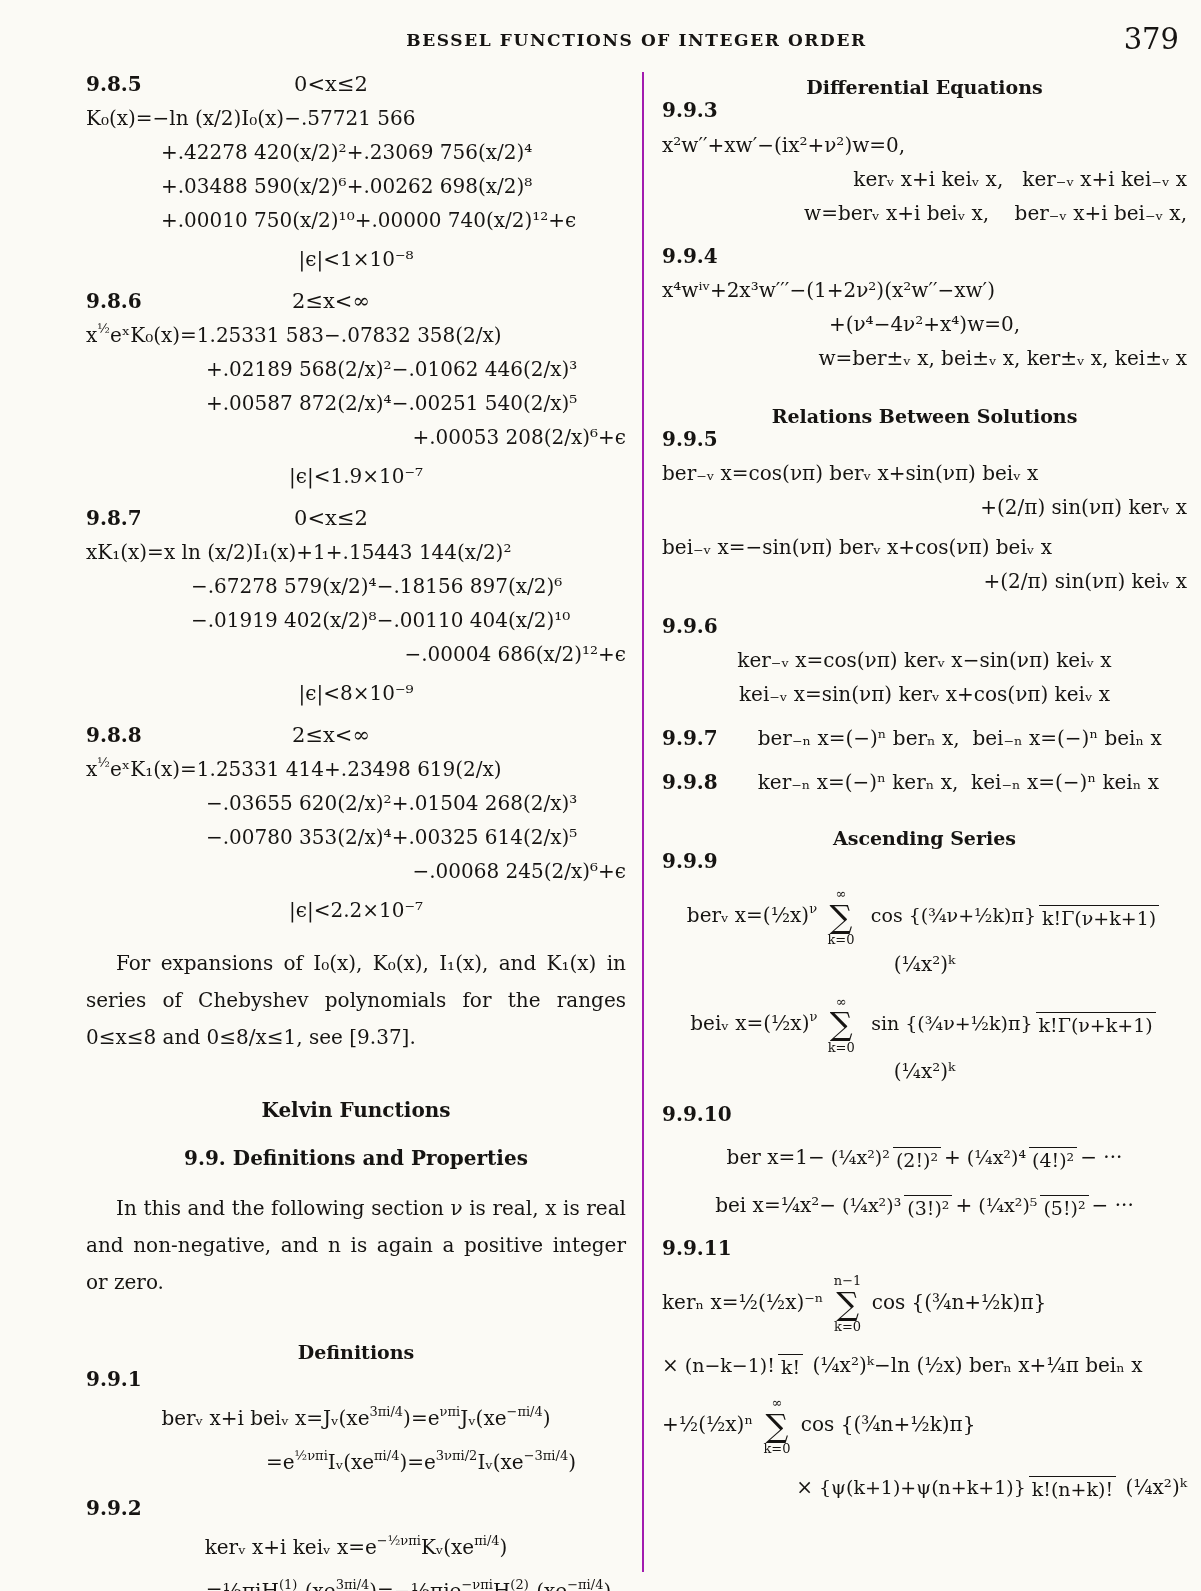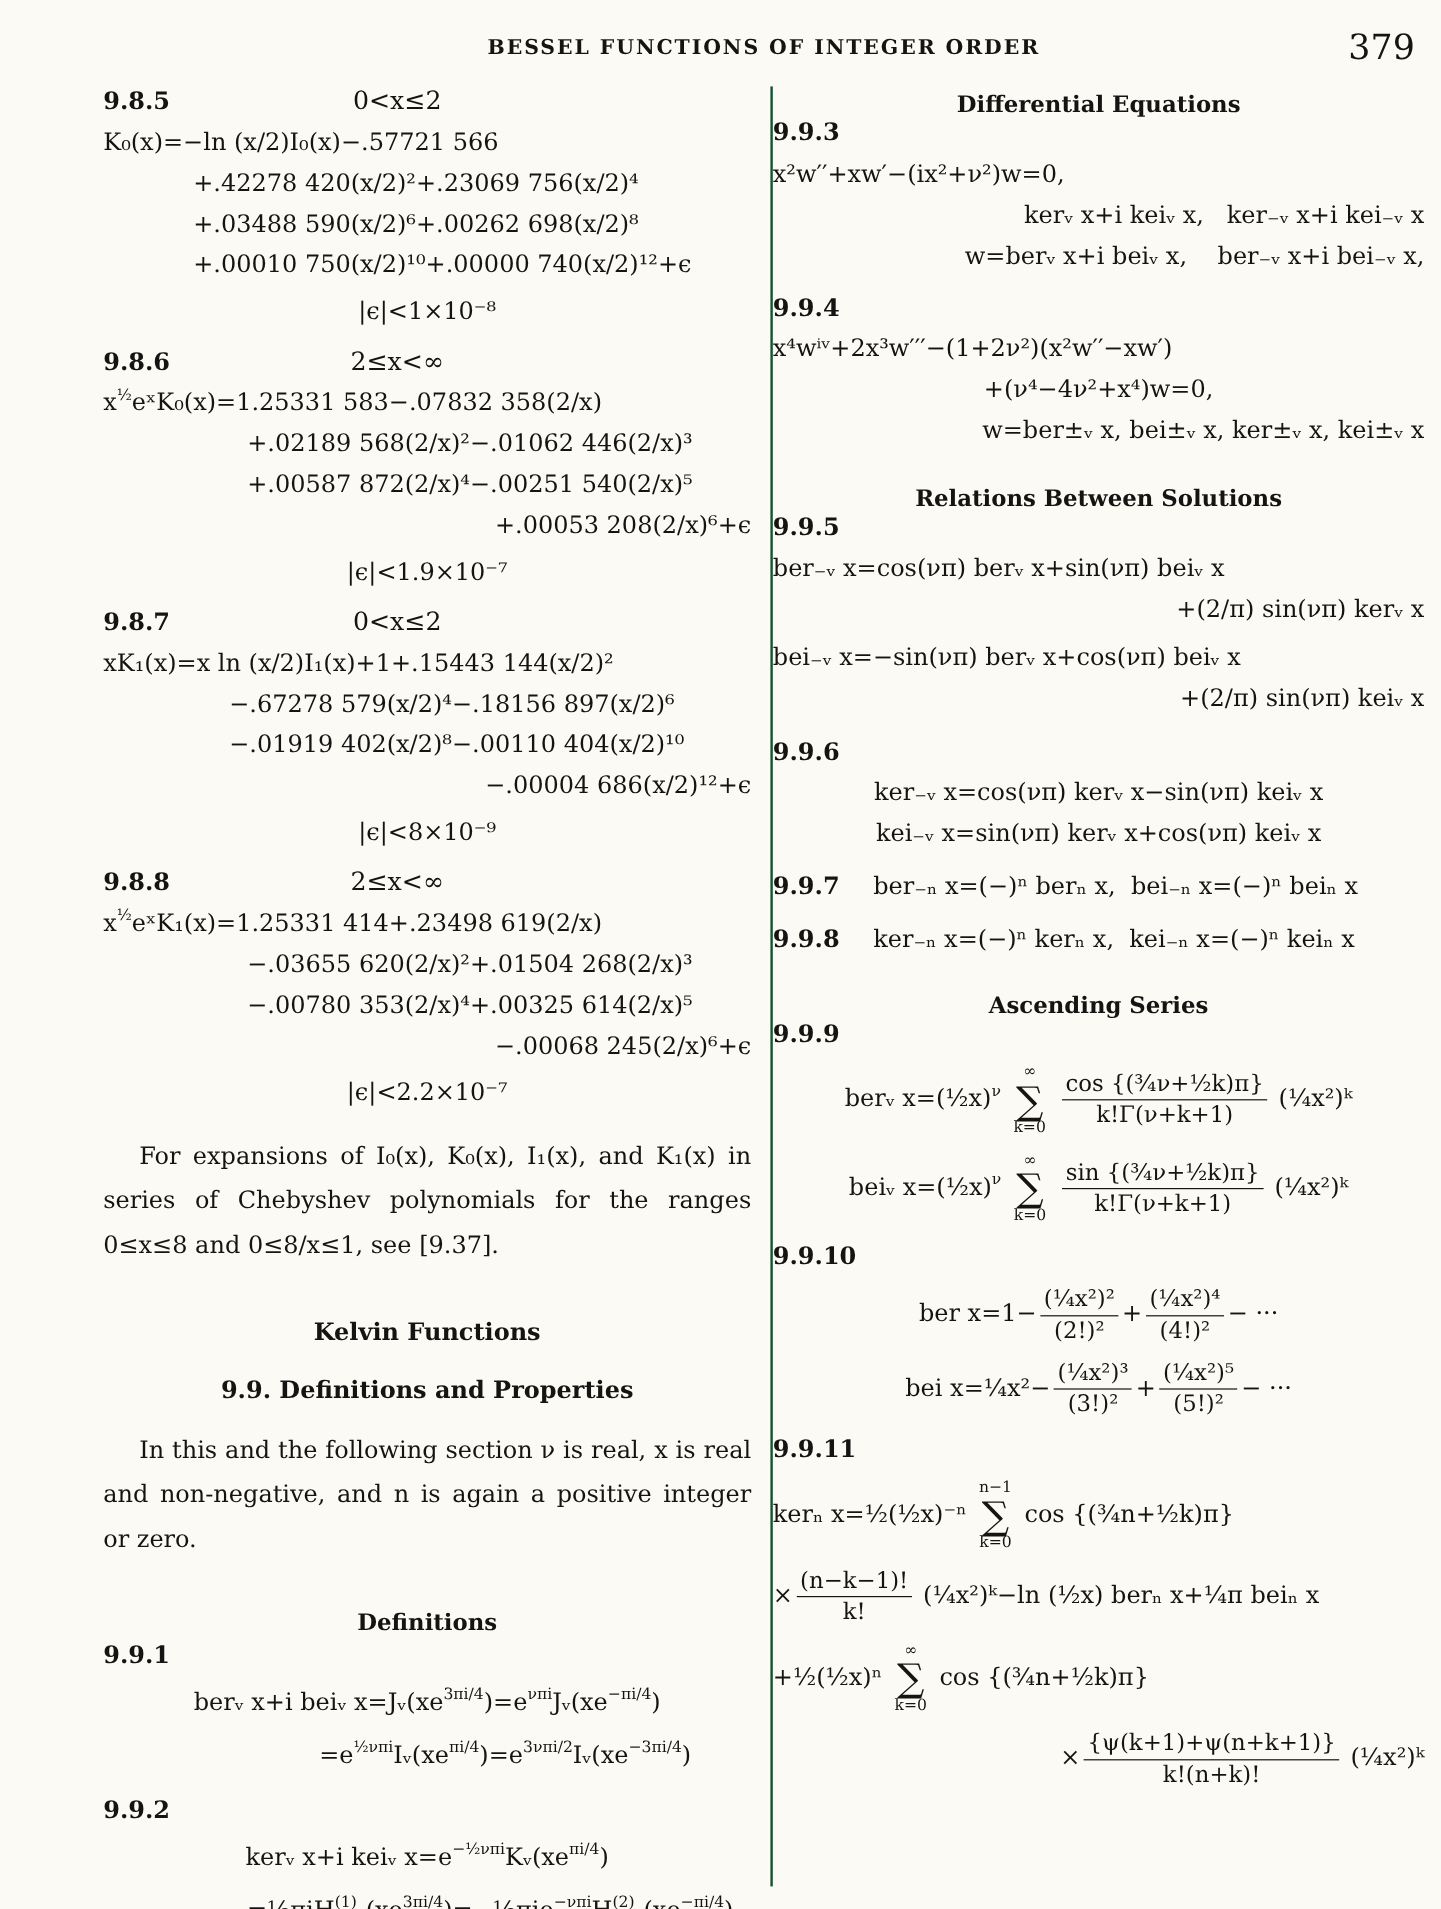--- a/index.html
+++ b/index.html
@@ -8,49 +8,49 @@
     background:#fbfaf5;color:#161412;
     font-family:"DejaVu Serif","DejaVu Sans",serif;
     -webkit-font-smoothing:antialiased;
   }
   .page{box-sizing:border-box;width:1201px;height:1591px;padding:22px 14px 0 86px;}
   .running-head{position:relative;height:44px;}
   .rh-title{display:block;text-align:center;font-weight:700;font-size:17px;letter-spacing:1.6px;padding-top:8px;}
   .rh-page{position:absolute;right:8px;top:0;font-size:29px;font-weight:500;}
   .cols{display:flex;margin-top:6px;height:1500px;}
   .col-left{width:556px;padding-right:16px;box-sizing:border-box;}
-  .col-right{flex:1;border-left:2px solid #14532d;box-sizing:border-box;}
+  .col-right{flex:1;border-left:2px solid #a21caf;padding-left:18px;box-sizing:border-box;}
 
   .eq-head{position:relative;font-size:20px;margin:0 0 5px;}
   .eq-num{font-weight:700;}
   .eq-range{position:absolute;left:0;right:50px;text-align:center;font-size:21px;}
   .fl{font-size:20px;line-height:34px;white-space:pre-wrap;}
   .tall{line-height:44px;text-align:center;}
   .center{text-align:center;}
   .right{text-align:right;}
   .errline{text-align:center;margin:5px 0 10px;}
   .i30{margin-left:30px;}
   .i40{margin-left:40px;}
   .i75{margin-left:75px;}
   .i105{margin-left:105px;}
   .i120{margin-left:120px;}
   .i130{margin-left:130px;}
   .sect{margin-bottom:13px;}
   .chead{font-weight:700;font-size:19px;text-align:center;}
   .para{font-size:20px;line-height:37px;text-align:justify;text-indent:30px;}
 
   .sup{font-size:13px;vertical-align:9px;line-height:0;letter-spacing:0;}
-  .frac{display:inline-flex;flex-direction:column;text-align:center;vertical-align:middle;margin:0 3px;line-height:1.12;font-size:19px;}
+  .frac{display:inline-flex;flex-direction:row;text-align:center;vertical-align:middle;margin:0 3px;line-height:1.12;font-size:19px;align-items:center;}
   .fnum{display:block;padding:0 3px 2px;}
   .fden{display:block;border-top:1.7px solid #161412;padding:2px 3px 0;}
   .bigsum{display:inline-flex;flex-direction:column;align-items:center;vertical-align:middle;line-height:1;margin:0 4px;}
   .slim{font-size:13px;line-height:1.05;}
   .sigma{font-size:32px;line-height:0.95;padding:1px 0;}
   .dl{margin:14px 0;}
-  .eq-row{display:flex;gap:28px;align-items:baseline;margin:10px 0 4px;}
+  .eq-row{display:flex;gap:40px;align-items:baseline;margin:10px 0 4px;}
   .eq-row .fl{flex:1;}
 </style>
 </head>
 <body>
 
 <div class="page">
 
   <div class="running-head">
     <span class="rh-title">BESSEL FUNCTIONS OF INTEGER ORDER</span>
     <span class="rh-page">379</span>

